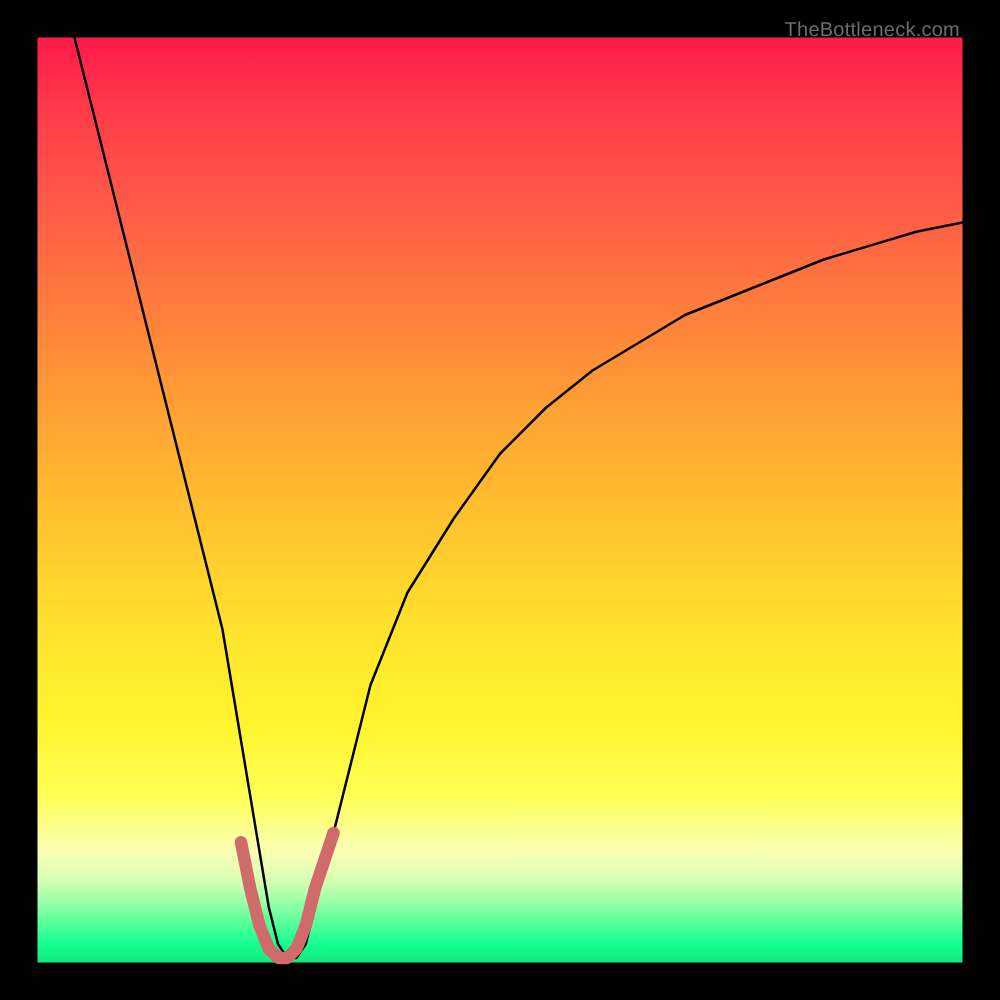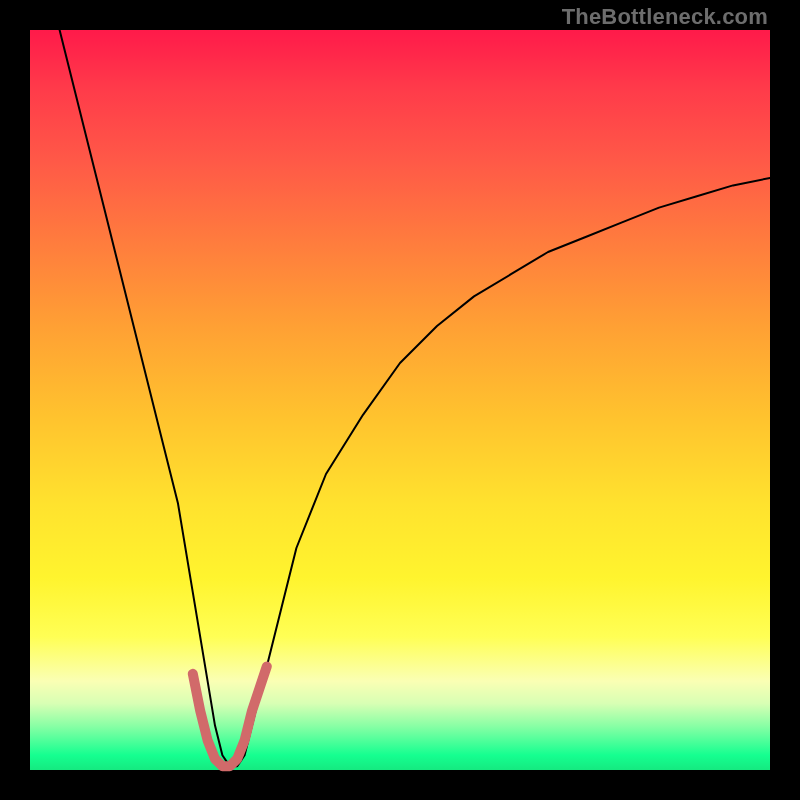--- a/index.html
+++ b/index.html
@@ -36,26 +36,26 @@
       #fff42e 74%,
       #ffff55 82%,
       #faffb4 88%,
       #d8ffb4 91%,
       #8affa5 94%,
       #15ff90 98%,
       #15e980 100%);
   }
   .watermark {
     position: absolute;
-    top: 4px;
+    top: 16px;
     right: 32px;
     color: #6d6d6d;
-    font-size: 22px;
+    font-size: 16px;
     letter-spacing: 0.2px;
-    font-weight: 700;
+    font-weight: 400;
     z-index: 10;
   }
   svg.curves {
     position: absolute;
     left: 0;
     top: 0;
     width: 740px;
     height: 740px;
     overflow: visible;
   }

